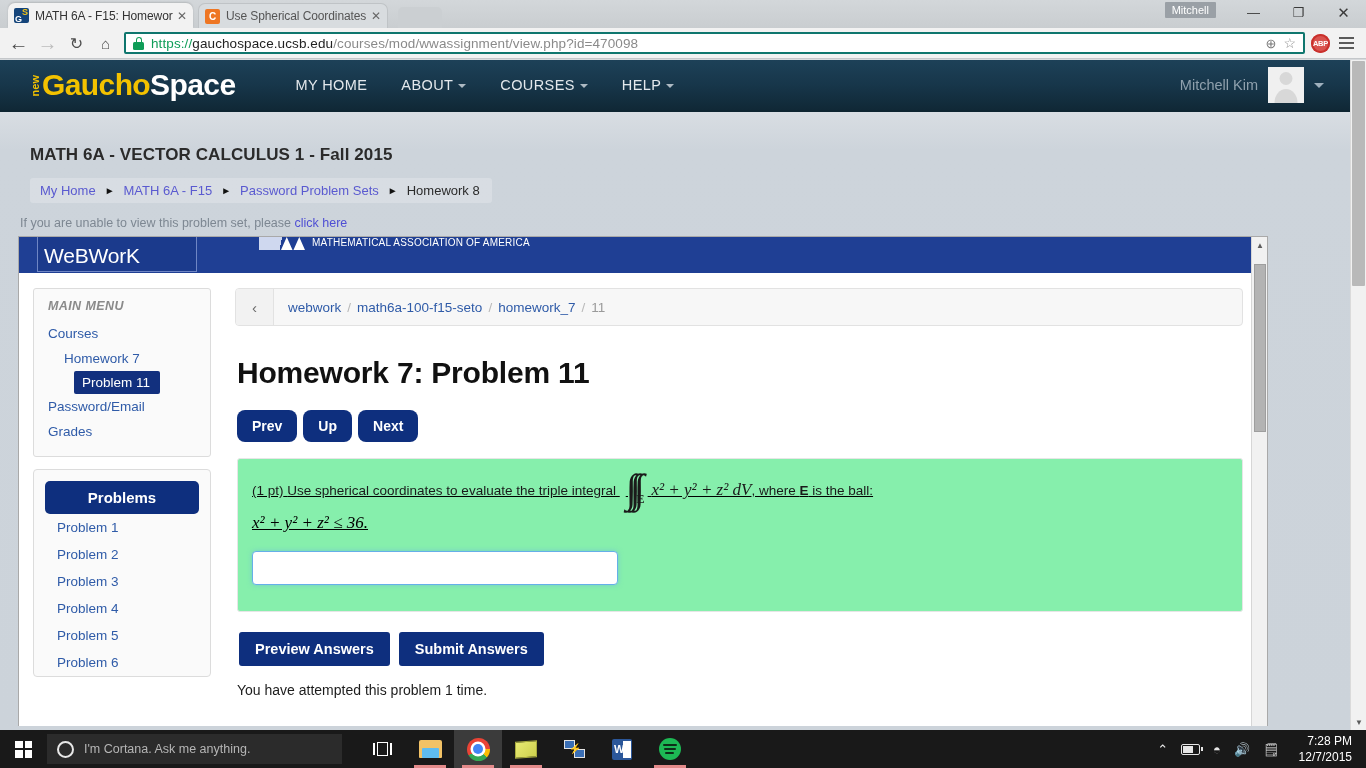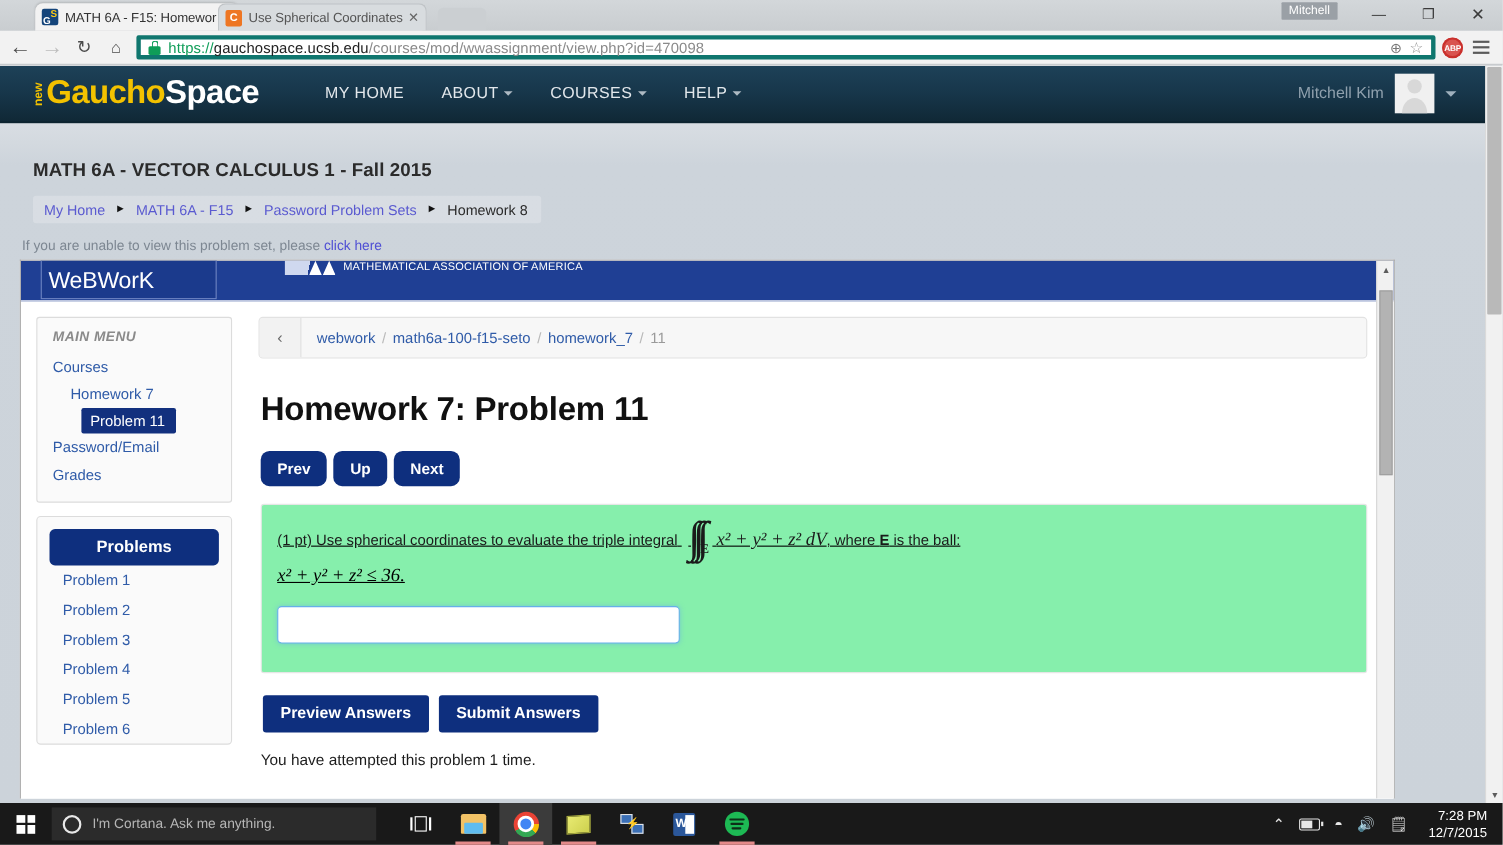--- a/index.html
+++ b/index.html
@@ -11,21 +11,21 @@
   }
 
   
   #browser-window { position: absolute; left:0; top:0; width:1366px; height:730px; background:#d6d9dc; }
 
   .tabstrip { position:absolute; left:0; top:0; width:1366px; height:28px;
               background: linear-gradient(#d3d7da, #c9cdd0); }
   .tab { position:absolute; top:3px; height:25px; border-top-left-radius:7px; border-top-right-radius:7px;
          display:flex; align-items:center; padding:0 6px; }
   .tab.active { left:8px; width:185px; background:#f2f2f2;
-                box-shadow: 0 -1px 2px rgba(0,0,0,.14); margin-left: 24px; }
+                box-shadow: 0 -1px 2px rgba(0,0,0,.14); }
   .tab.inactive { left:198px; width:190px; background:#d8dcdf;
                   border:1px solid #bfc3c6; border-bottom:none; }
   .tab.newtab { left:398px; width:44px; background:#cbcfd2; border-top-left-radius:5px;
                 border-top-right-radius:5px; top:7px; height:21px;
                 transform: skewX(0deg); }
   .favicon { width:15px; height:15px; flex:0 0 15px; margin-right:6px; border-radius:2px;
              font-size:10px; font-weight:bold; color:#fff; display:flex; align-items:center;
              justify-content:center; overflow:hidden; }
   .favicon.gs { background:#14447a; position:relative; }
   .favicon.gs::before { content:"S"; position:absolute; right:1px; top:-1px; font-size:9px; color:#f5c518; }
@@ -44,21 +44,21 @@
                font-size:11px; padding:0 7px; display:flex; align-items:center; border-radius:1px; }
 
   .navbar { position:absolute; left:0; top:28px; width:1366px; height:31px;
             background:#f2f2f2; border-bottom:1px solid #c4c7ca; display:flex; align-items:center; }
   .nav-ico { width:29px; height:29px; display:flex; align-items:center; justify-content:center;
              font-size:17px; color:#5a5a5a; }
   .nav-ico.back { font-size:20px; color:#4d4d4d; margin-left:4px; }
   .nav-ico.fwd { font-size:20px; color:#bdbdbd; }
   .nav-ico.reload { font-size:16px; color:#4d4d4d; }
   .nav-ico.home { font-size:15px; color:#4d4d4d; }
-  .omnibox { flex:1; height:22px; margin:0 6px 0 4px; background:#fff; border:4px solid #0f766e;
+  .omnibox { flex:1; height:22px; margin:0 6px 0 4px; background:#fff; border:2px solid #0f766e;
              border-radius:2px; display:flex; align-items:center; padding:0 4px; }
   .lock { width:11px; height:13px; margin:0 7px 0 3px; position:relative; flex:0 0 11px; }
   .lock-body { position:absolute; bottom:0; left:0; width:11px; height:8px; background:#0f9d58; border-radius:1.5px; }
   .lock-shackle { position:absolute; top:0; left:2.5px; width:6px; height:6px;
                   border:1.6px solid #0f9d58; border-bottom:none;
                   border-top-left-radius:4px; border-top-right-radius:4px; }
   .url { font-size:13.5px; white-space:nowrap; overflow:hidden; letter-spacing:.1px; }
   .url .scheme { color:#0f9d58; }
   .url .host { color:#222; }
   .url .path { color:#8a8a8a; }

